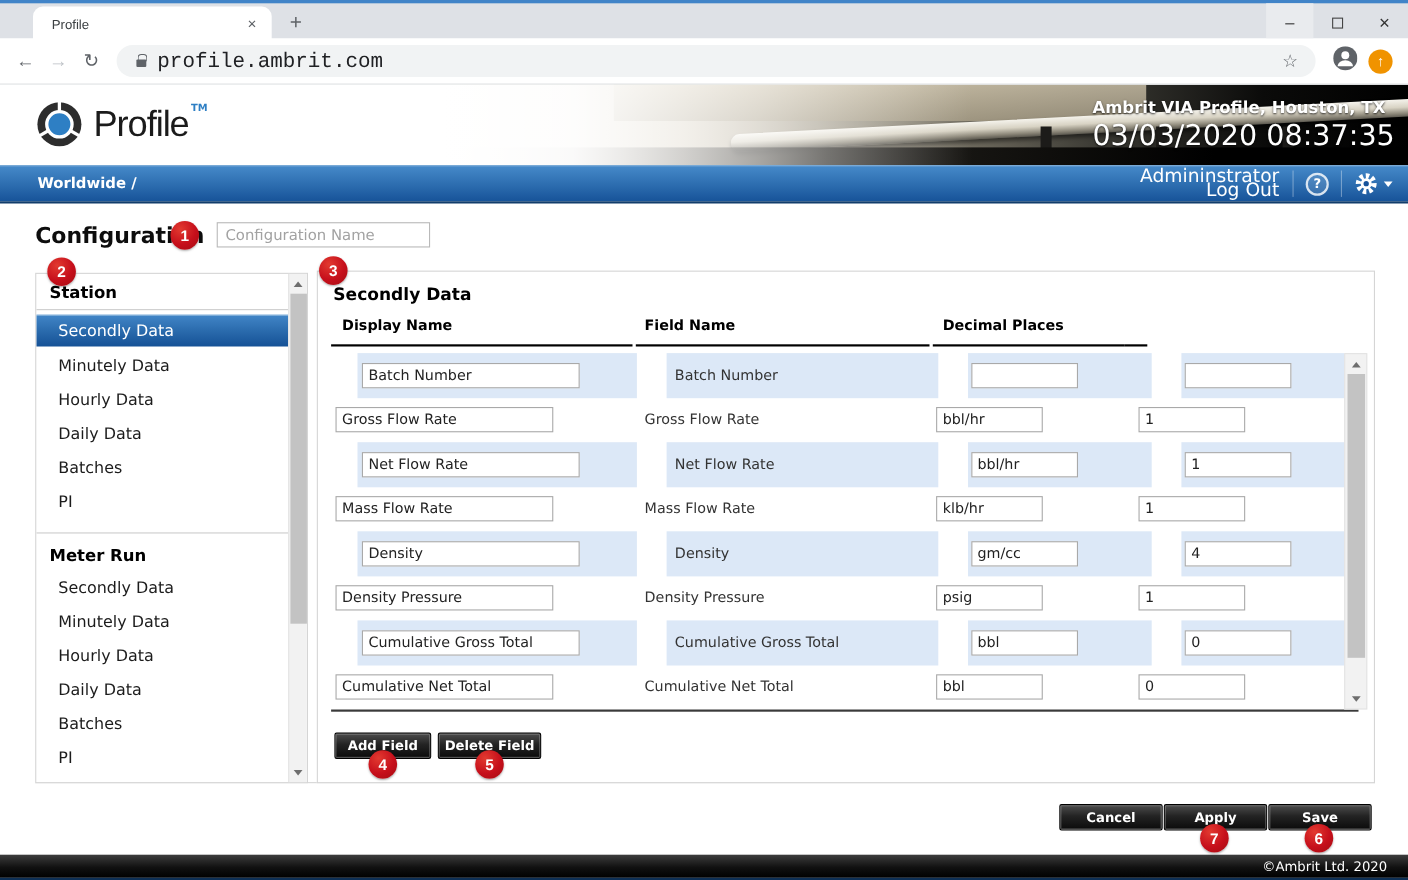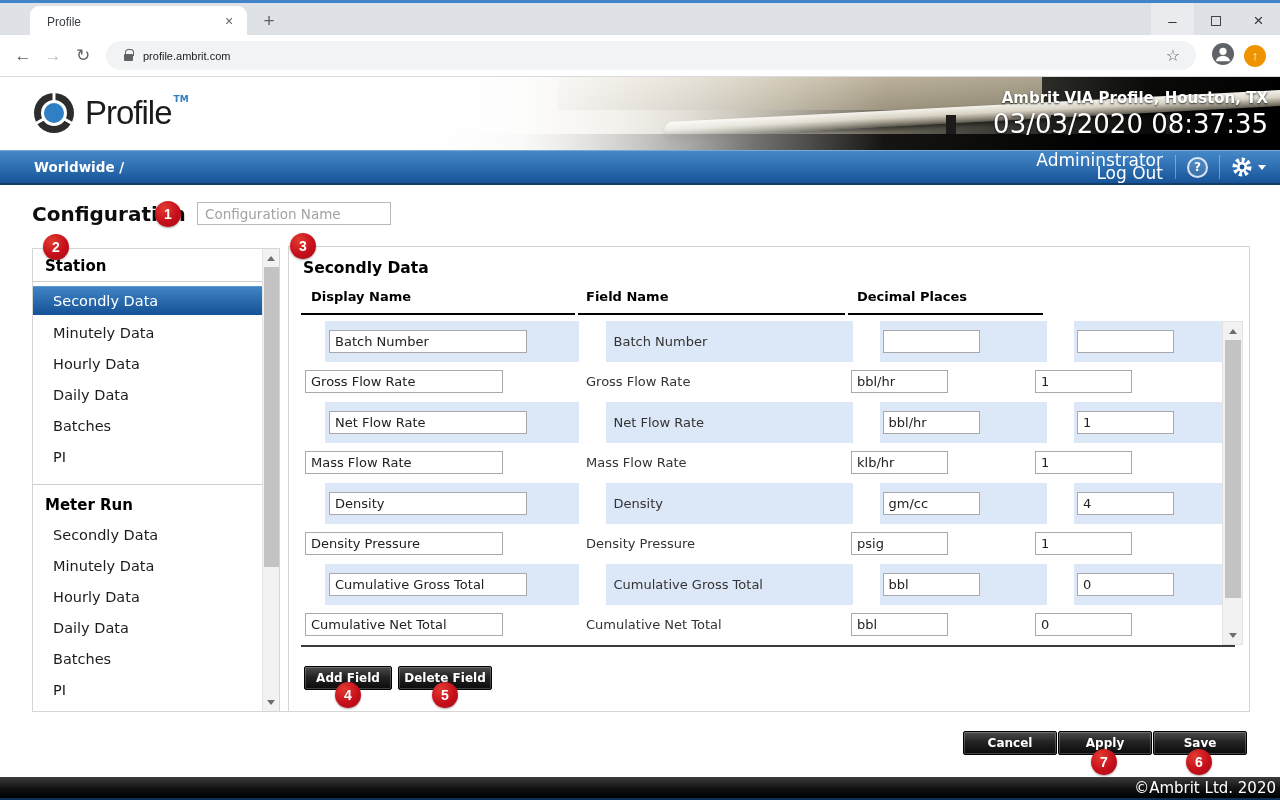--- a/index.html
+++ b/index.html
@@ -20,40 +20,40 @@
   .winbtn.min { background:#e9ebee; font-size:15px; }
   .maxbox { width:10px; height:10px; border:1.5px solid #444; }
   .winbtn.close { font-size:17px; }
 
   .urlbar { position:absolute; left:0; top:35px; width:100%; height:42px; background:#fff; border-bottom:1px solid #d8dadd; display:flex; align-items:center; font-family:"Liberation Sans",sans-serif; }
   .navbtn { width:30px; text-align:center; font-size:17px; color:#5f6368; }
   .navbtn.fwd { color:#bdc1c6; }
   .omnibox { position:relative; margin-left:8px; width:1090px; height:29px; background:#f1f3f4; border-radius:15px; display:flex; align-items:center; padding:0 12px; }
   .lock { width:9px; height:7px; background:#5f6368; border-radius:1px; position:relative; margin:3px 10px 0 6px; }
   .lock:before { content:''; position:absolute; top:-4.5px; left:1px; width:7px; height:6px; border:1.5px solid #5f6368; border-bottom:none; border-radius:3.5px 3.5px 0 0; }
-  .url-text { font-size:11px; color:#202124; flex:1; }
+  .url-text { font-size:19px; color:#202124; flex:1;font-family:Liberation Mono, monospace; }
   .star { font-size:16px; color:#5f6368; padding-right:4px; }
   .avatar { margin-left:16px; }
   .update-btn { margin-left:10px; width:22px; height:22px; border-radius:50%; background:#f09300; color:#fff; font-weight:bold; font-size:13px; display:flex; align-items:center; justify-content:center; }
 
   
   .appheader { position:absolute; left:0; top:77px; width:100%; height:73px; background:#fff; overflow:hidden; }
   .photo { position:absolute; left:400px; top:0; right:0; bottom:0;
     background:linear-gradient(to right,#efe9dd 0%,#d5ccba 25%,#8a8474 48%,#3b3a34 68%,#0b0b0a 85%,#000 100%); }
   .photo .hill { position:absolute; left:18%; top:0; width:55%; height:45%; background:linear-gradient(#cfc4ab,#a99f88); opacity:.8; }
   .photo .pipe { position:absolute; left:30%; top:38%; width:75%; height:22%; border-radius:12px;
     background:linear-gradient(#f5f3ec 0%,#d8d3c4 45%,#8d887a 80%,#5c5950 100%); transform:rotate(-3deg); box-shadow:0 3px 4px rgba(0,0,0,.5); }
   .photo .support { position:absolute; top:52%; width:10px; height:46%; background:#1c1b19; }
   .photo .ground { position:absolute; left:0; bottom:0; width:100%; height:22%; background:linear-gradient(to right,rgba(80,75,60,.0),#23211c 40%,#000 80%); }
   .photo .fade { position:absolute; left:0; top:0; width:55%; height:100%;
     background:linear-gradient(to right,#fff 0%,rgba(255,255,255,.95) 25%,rgba(255,255,255,.55) 60%,rgba(255,255,255,0) 100%); }
   .brand { position:absolute; left:32px; top:14px; display:flex; align-items:center; z-index:2; }
   .brand-name { font-size:33px; color:#1b1b1b; letter-spacing:-1px; margin-left:9px; font-family:"Liberation Sans",sans-serif; }
   .brand-tm { font-size:9px; color:#2e7fc4; font-weight:bold; vertical-align:super; margin-left:2px; position:relative; top:-14px; }
-  .header-right { position:absolute; right:12px; top:12px; text-align:right; color:#fff; z-index:2; text-shadow:0 1px 2px rgba(0,0,0,.8);margin-left:32px; }
+  .header-right { position:absolute; right:12px; top:12px; color:#fff; z-index:2; text-shadow:0 1px 2px rgba(0,0,0,.8);margin-left:32px; }
   .hdr-loc { font-size:15px; font-weight:bold; }
   .hdr-time { font-size:26px; margin-top:2px; }
 
   
   .navblue { position:absolute; left:0; top:150px; width:100%; height:35px;
     background:linear-gradient(180deg,#4589c9 0%,#2f70b2 48%,#175399 100%);
     border-top:1px solid #79aad6; border-bottom:2px solid #123d6b; }
   .breadcrumb { position:absolute; left:34px; top:8px; color:#fff; font-size:13.5px; font-weight:bold; }
   .nav-right { position:absolute; right:8px; top:0; height:100%; display:flex; align-items:center; }
   .userblock { text-align:right; color:#fff; font-size:17px; font-weight:normal; line-height:13px; padding-right:12px; }
@@ -115,21 +115,21 @@
     border:1px solid #000; box-shadow:inset 0 0 0 1px rgba(255,255,255,.22); border-radius:2px;
     color:#fff; font:bold 12px "DejaVu Sans",sans-serif; display:flex; align-items:center; justify-content:center; cursor:pointer; }
   .field-btns { position:absolute; left:304px; top:666px; display:flex; gap:6px; }
   .btn-add { width:88px; } .btn-del { width:94px; }
   .action-btns { position:absolute; right:33px; top:731px; display:flex; gap:1px;border-radius:12px; }
   .action-btns .btn-dark { width:94px; }
 
   
   .footer { position:absolute; left:0; top:777px; width:100%; height:21px;
     background:linear-gradient(180deg,#3d3d3d 0%,#111 55%,#000 100%);
-    color:#fff; font-size:15px; display:flex; align-items:center; justify-content:flex-end; padding-right:4px; }
+    color:#fff; font-size:12px; display:flex; align-items:center; justify-content:flex-end; padding-right:19px; }
   .bottom-strip { position:absolute; left:0; top:798px; width:100%; height:2px; background:#0d2f55; }
 
   
   .badge { position:absolute; width:26px; height:26px; border-radius:50%;
     background:radial-gradient(circle at 35% 28%, #e23a30 0%, #c60f1b 55%, #a30c12 100%);
     color:#fff; font:bold 14px "Liberation Sans",sans-serif; display:flex; align-items:center; justify-content:center;
     box-shadow:0 1px 2px rgba(0,0,0,.35); z-index:50; }
   .badge-1 { left:155px; top:201px; } .badge-2 { left:43px;  top:234px; }
   .badge-3 { left:290px; top:233px; } .badge-4 { left:335px; top:682px; }
   .badge-5 { left:432px; top:682px; } .badge-6 { left:1186px; top:749px; }

